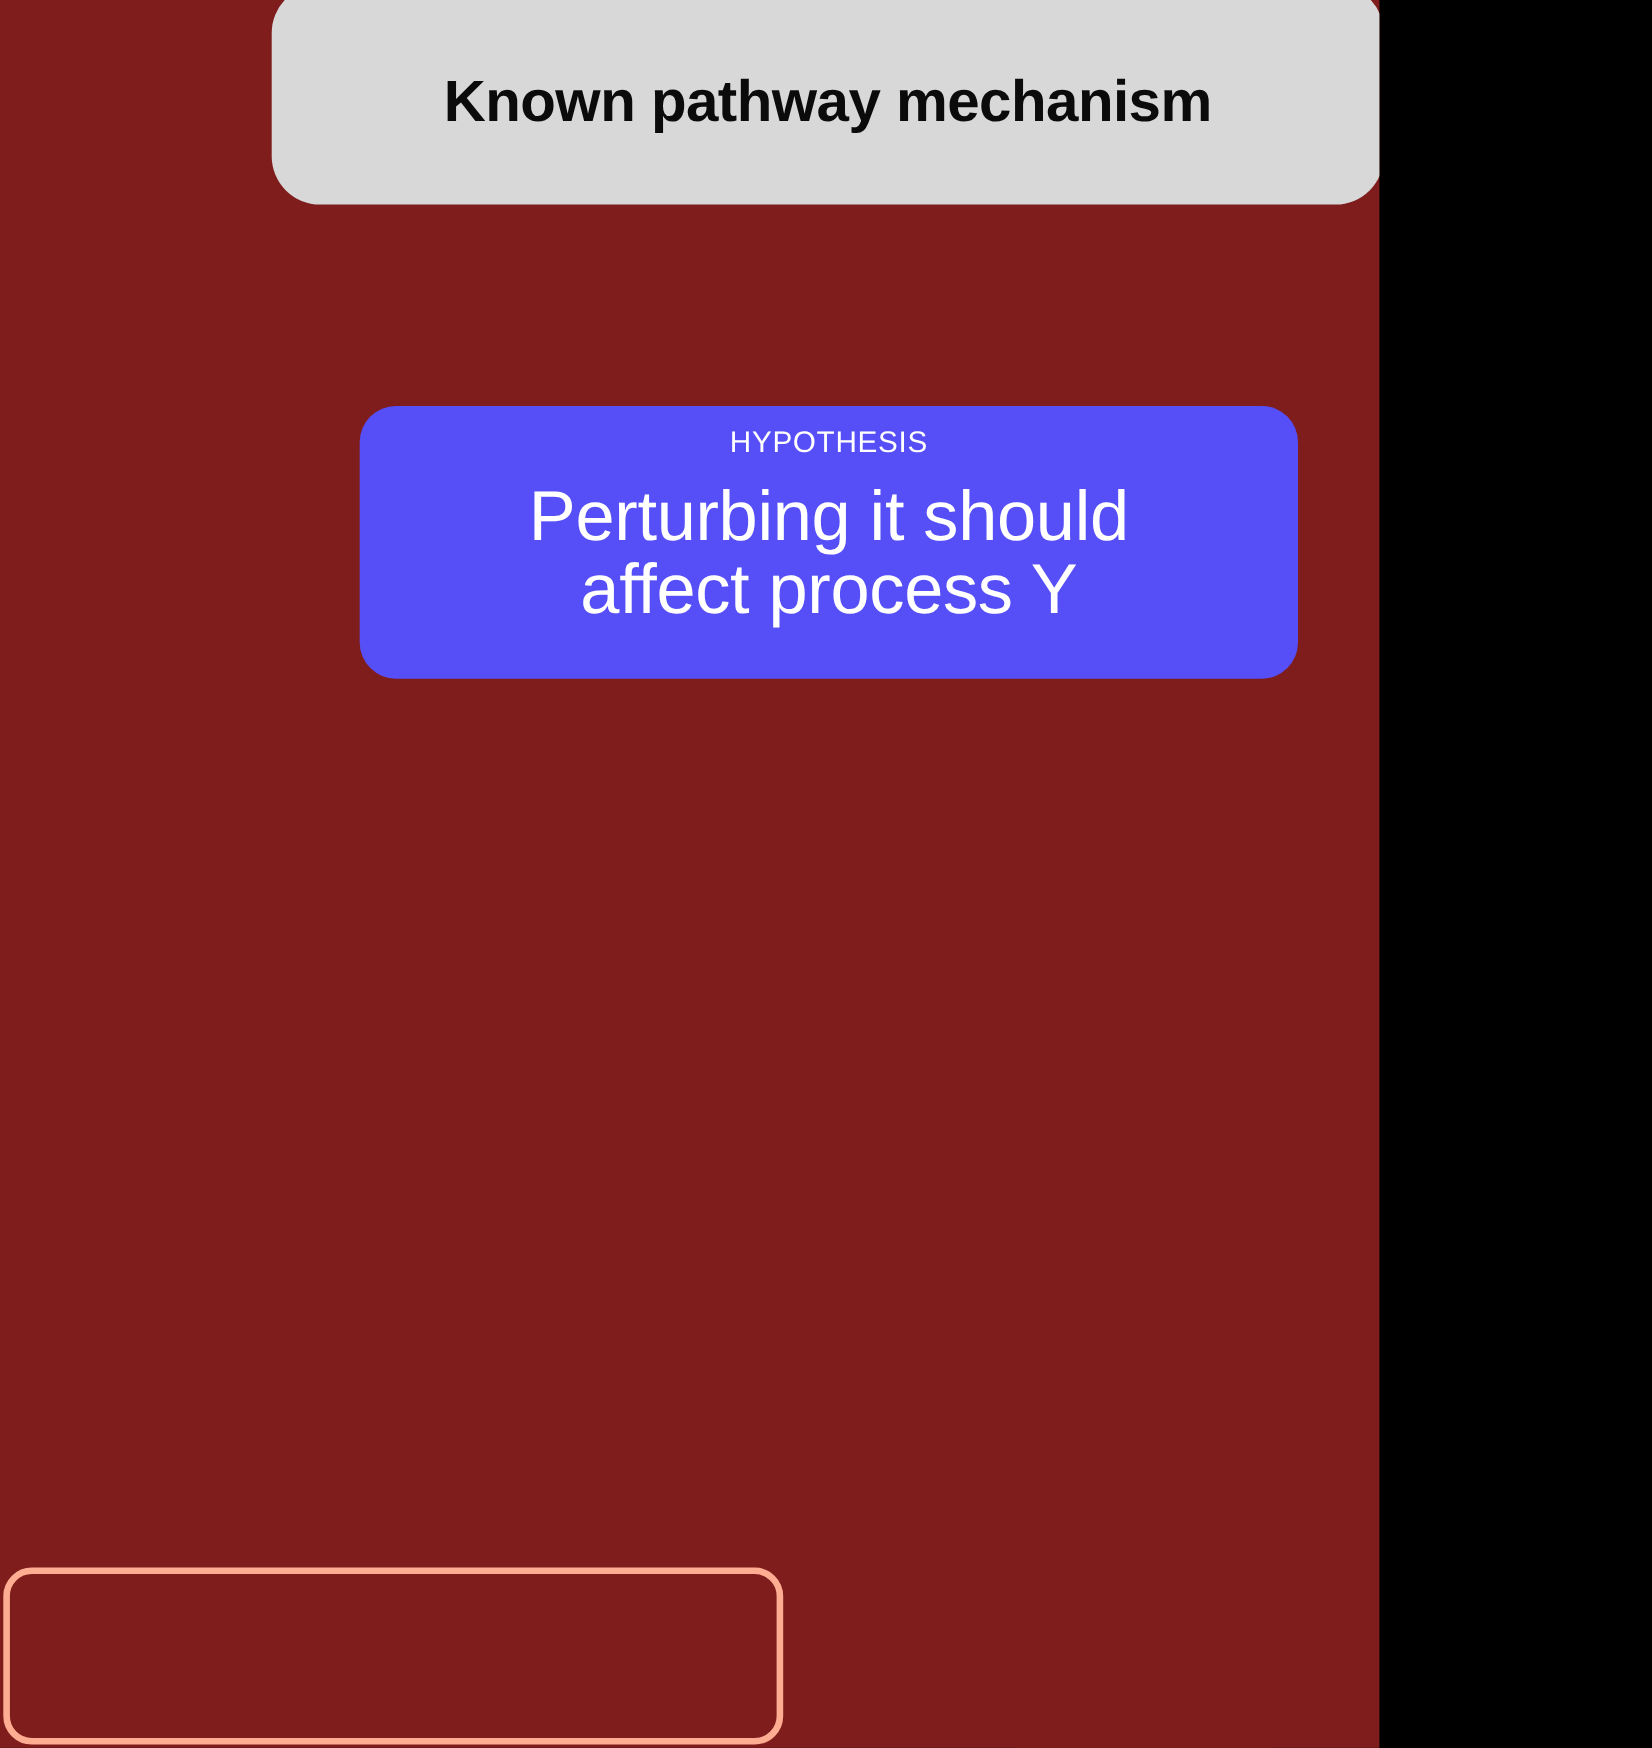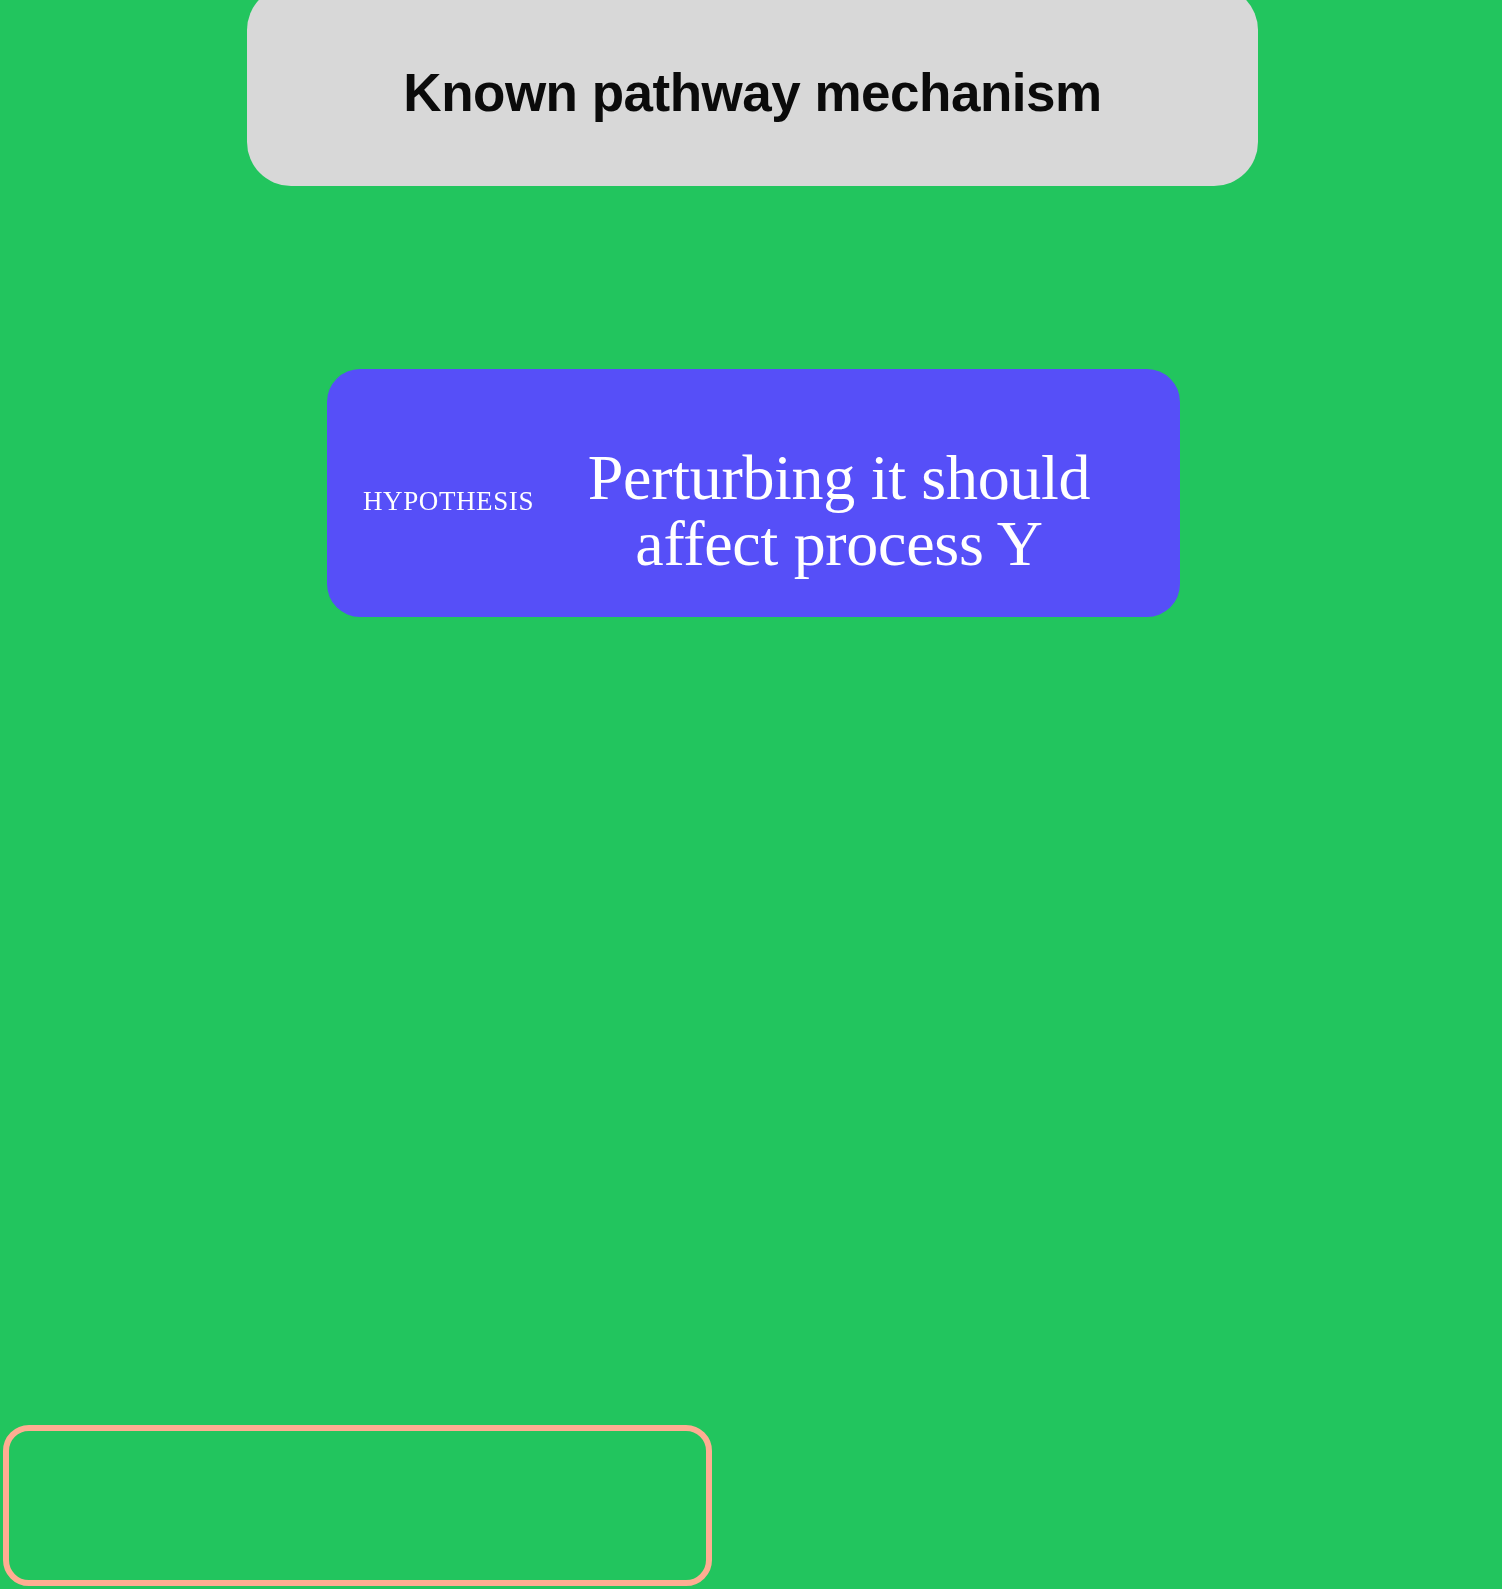--- a/index.html
+++ b/index.html
@@ -7,23 +7,23 @@
     padding: 0;
     background: #000000;
   }
   body {
     font-family: "Liberation Sans", sans-serif;
     -webkit-font-smoothing: antialiased;
   }
 
   #canvas {
     position: relative;
-    width: 1502px;
+    width: 1254px;
     height: 1589px;
-    background: #22c55e;
+    background: #7f1d1d;
     overflow: hidden;
   }
 
   
   .context-pill {
     position: absolute;
     left: 247px;
     top: -14px;
     width: 1011px;
     height: 200px;
@@ -49,25 +49,24 @@
   .hypothesis-card {
     position: absolute;
     left: 327px;
     top: 369px;
     width: 853px;
     height: 248px;
     background: #564ff8;
     border-radius: 33px;
     box-sizing: border-box;
     display: flex;
-    flex-direction: row;
+    flex-direction: column;
     align-items: center;
     justify-content: flex-start;
     padding: 17px 36px 0 36px;
-    font-family: Liberation Serif, serif;
   }
   .hypothesis-kicker {
     color: #ffffff;
     font-size: 27px;
     font-weight: 400;
     letter-spacing: 0.6px;
     line-height: 1.2;
     text-align: center;
     white-space: nowrap;
   }

